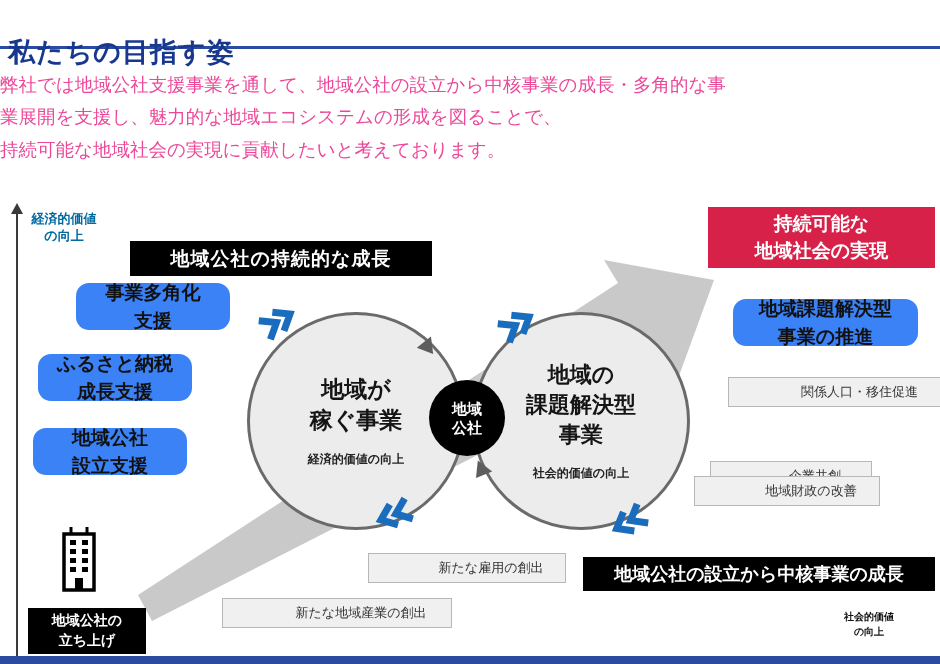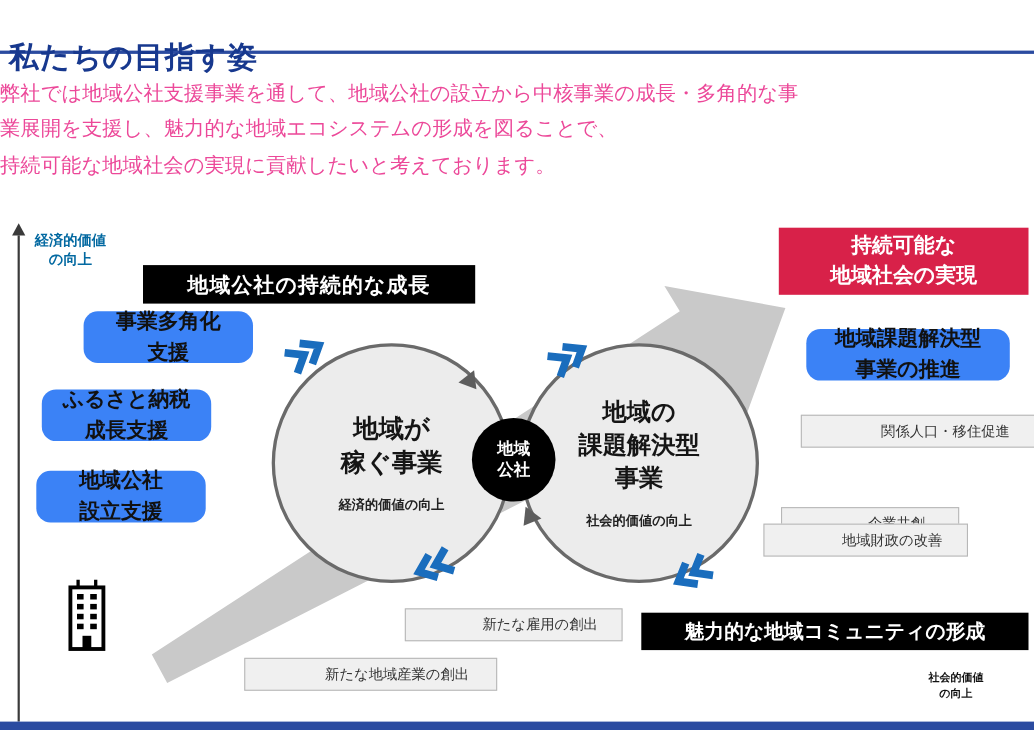--- a/index.html
+++ b/index.html
@@ -127,21 +127,23 @@
   <div class="chev chev4">
     <svg viewBox="0 0 42 30">
         <path d="M4 4 L18 15 L4 26" fill="none" stroke="#1a6dbd" stroke-width="7"></path>
         <path d="M20 4 L34 15 L20 26" fill="none" stroke="#1a6dbd" stroke-width="7"></path>
       </svg>
   </div>
 
   <div class="black-banner growth-banner">地域公社の持続的な成長</div>
   <div class="goal-banner pre">持続可能な
 地域社会の実現</div>
-  <div class="black-banner community-banner">魅力的な地域コミュニティの形成</div>
+  <div class="black-banner community-banner">地域公社の設立から中核事業の成長</div>
+  <div class="black-banner startup-badge pre">地域公社の
+立ち上げ</div>
 
   <div class="blue-box blue1 pre">事業多角化
 支援</div>
   <div class="blue-box blue2 pre">ふるさと納税
 成長支援</div>
   <div class="blue-box blue3 pre">地域公社
 設立支援</div>
   <div class="blue-box blue4 pre">地域課題解決型
 事業の推進</div>
 

